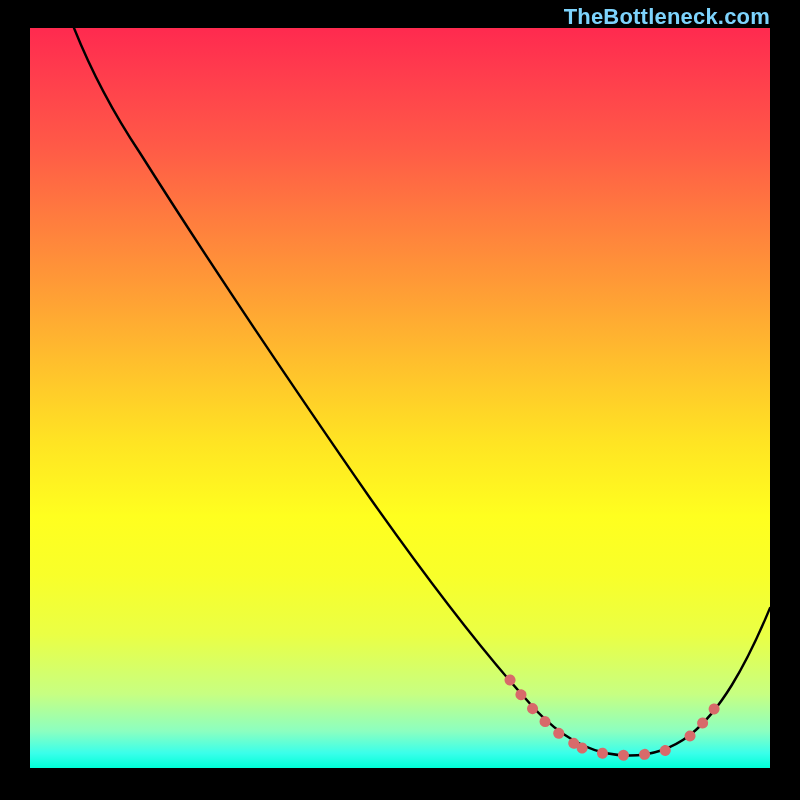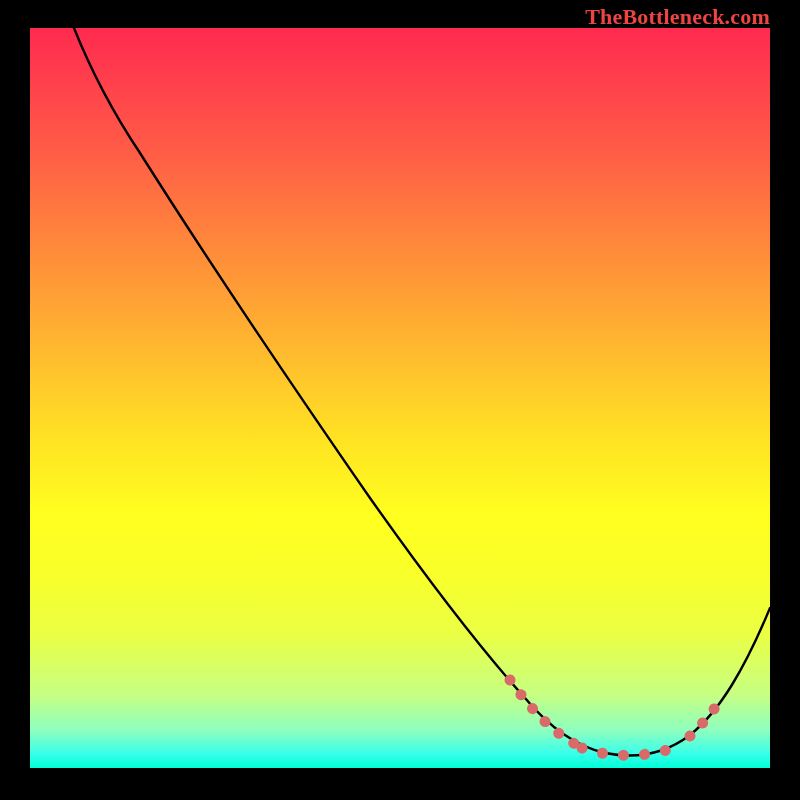--- a/index.html
+++ b/index.html
@@ -48,26 +48,26 @@
       #c7ff82 90%,
       #8cffc0 95%,
       #3affea 98%,
       #00ffd8 100%
     );
   }
   .watermark {
     position: absolute;
     top: 4px;
     right: 30px;
-    color: #ef4444;
+    color: #7dd3fc;
     font-size: 22px;
     font-weight: 600;
     letter-spacing: 0.2px;
     z-index: 10;
-    font-family: Liberation Serif, serif;
+    font-family: Liberation Sans, sans-serif;
   }
   svg.overlay {
     position: absolute;
     left: 0;
     top: 0;
     width: 100%;
     height: 100%;
   }
   .curve-main {
     fill: none;

